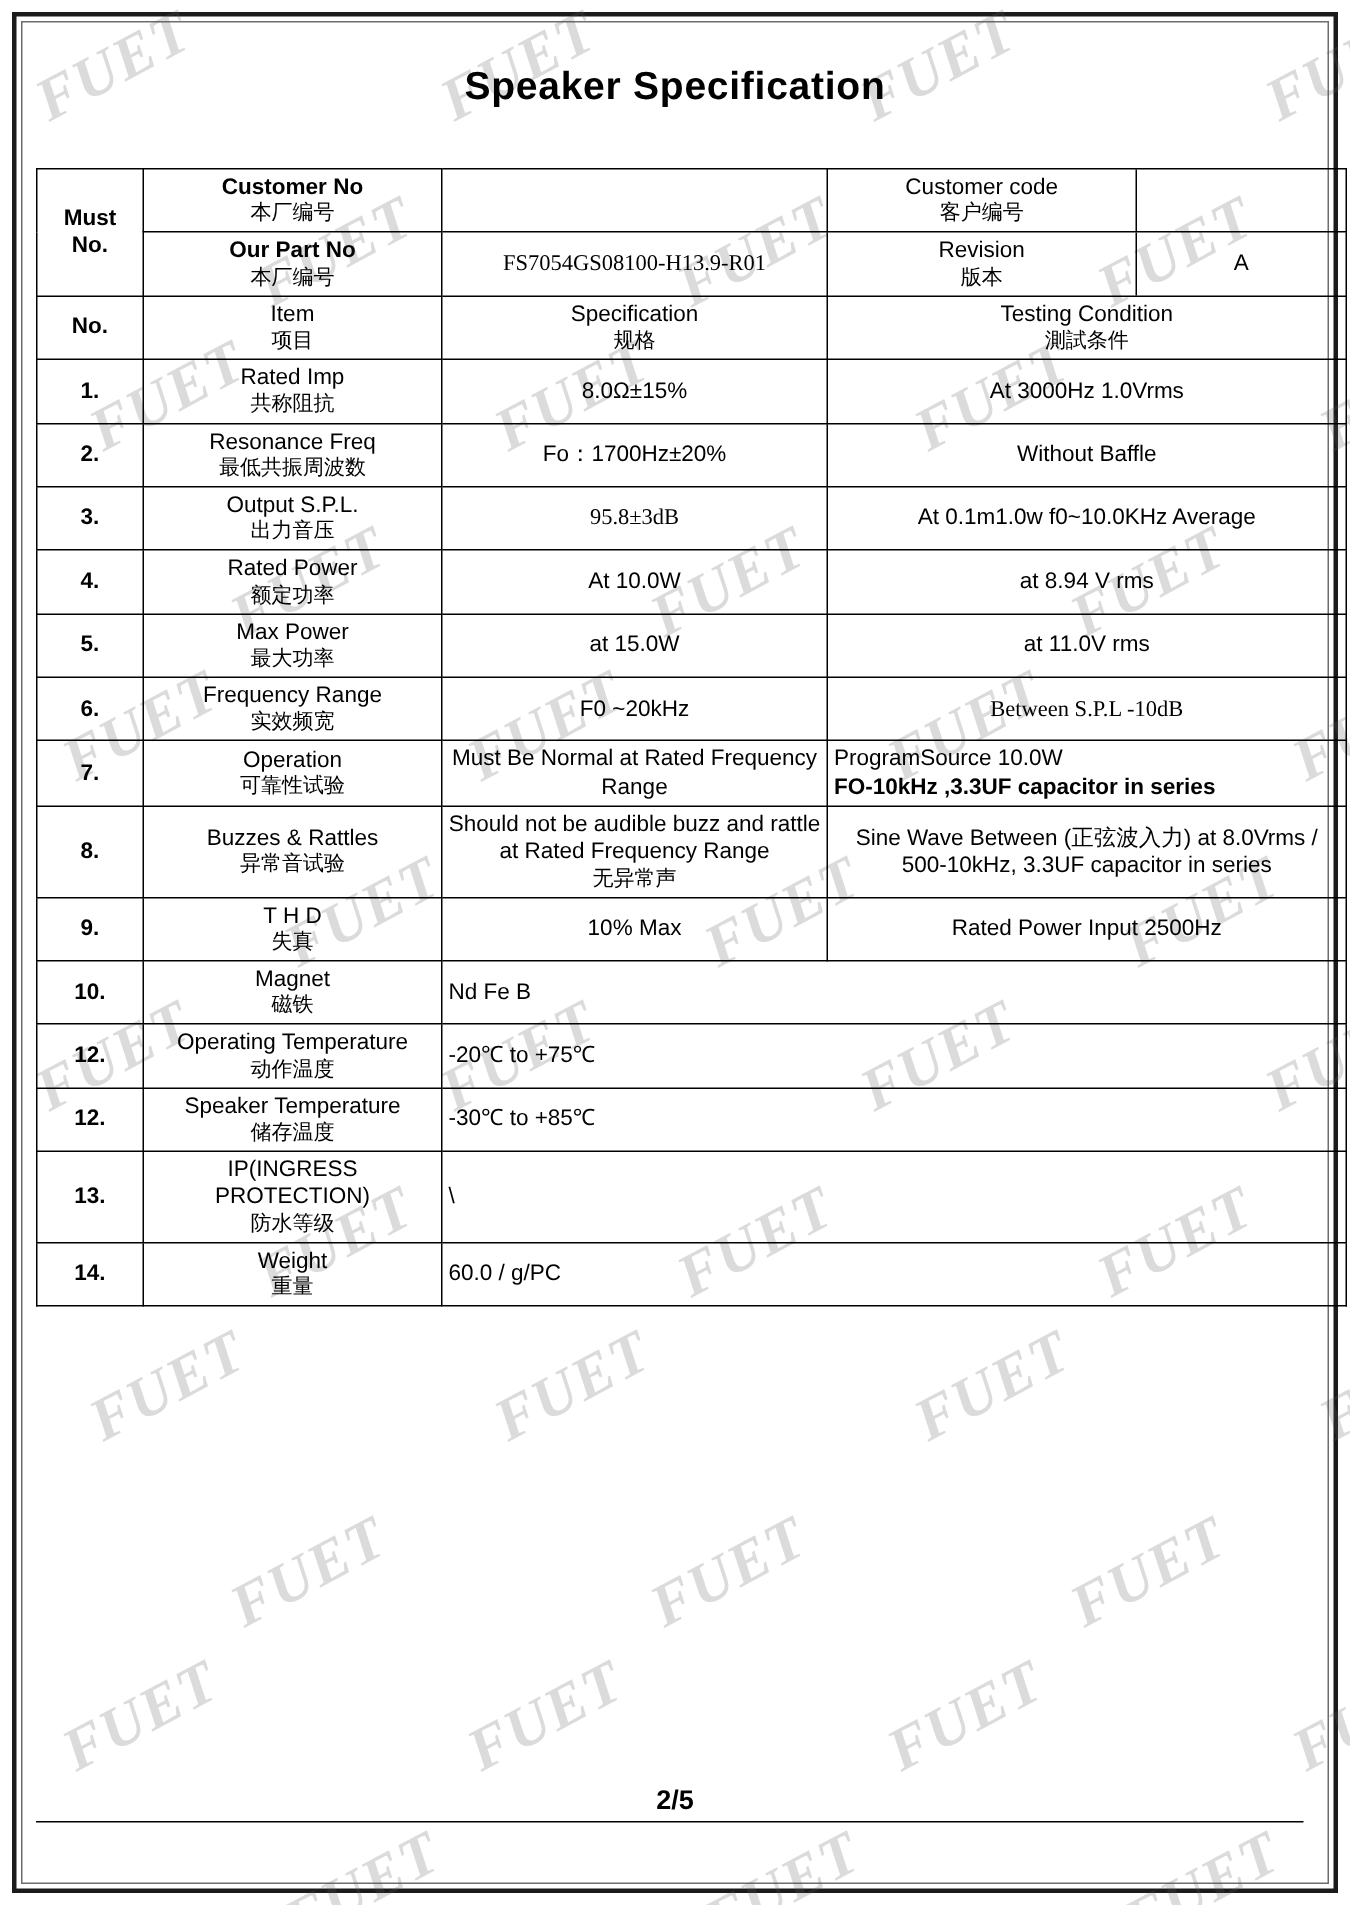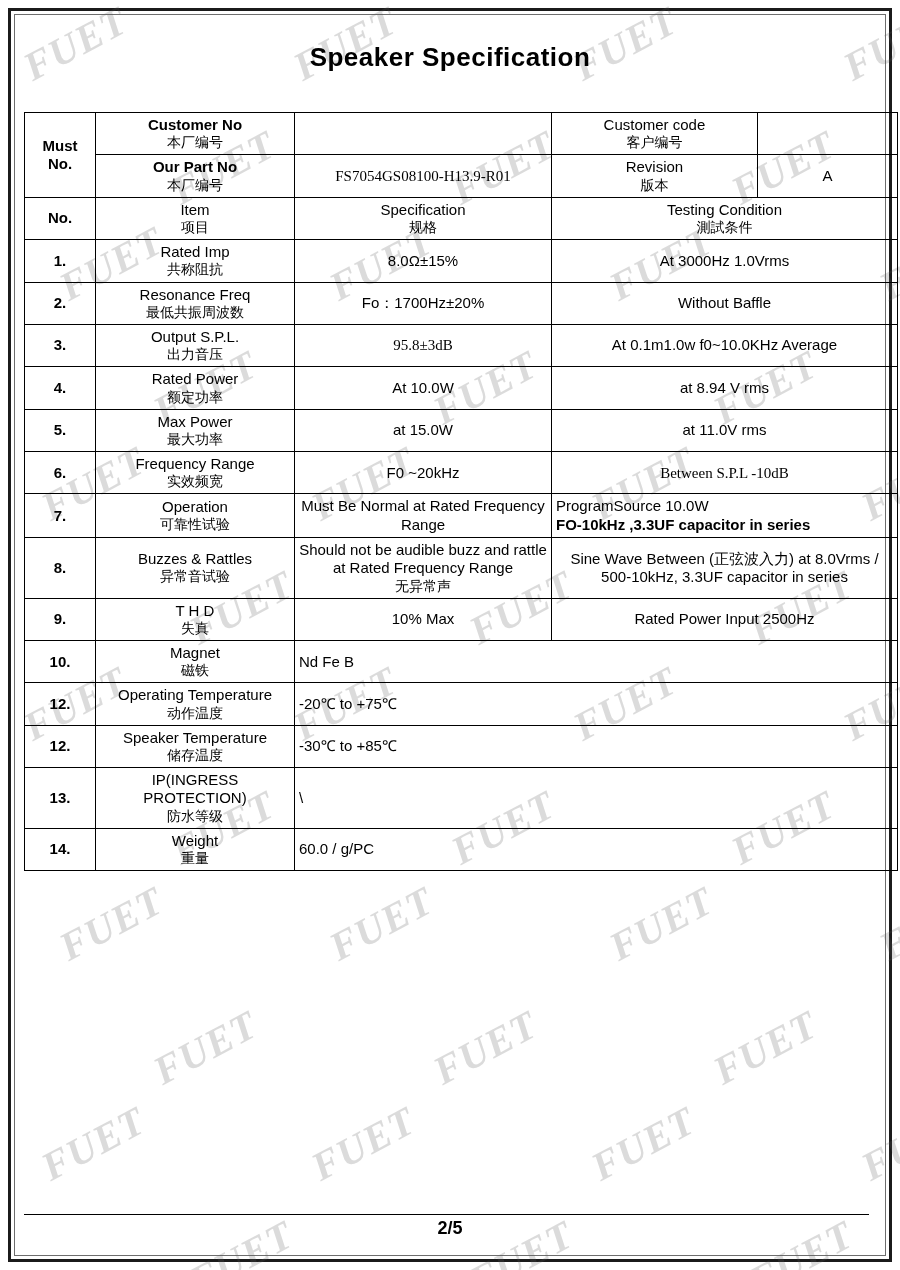--- a/index.html
+++ b/index.html
@@ -105,21 +105,21 @@
 
   .partno-label {
     font-size: 17px;
     font-weight: bold;
     line-height: 1.25;
   }
 
   .footer {
     position: absolute;
     left: 0;
-    top: 1218px;
+    top: 1190px;
     width: 900px;
     text-align: center;
     font-size: 18px;
     font-weight: bold;
     z-index: 10;
   }
   .hline {
     position: absolute;
     left: 24px;
     top: 1214px;

